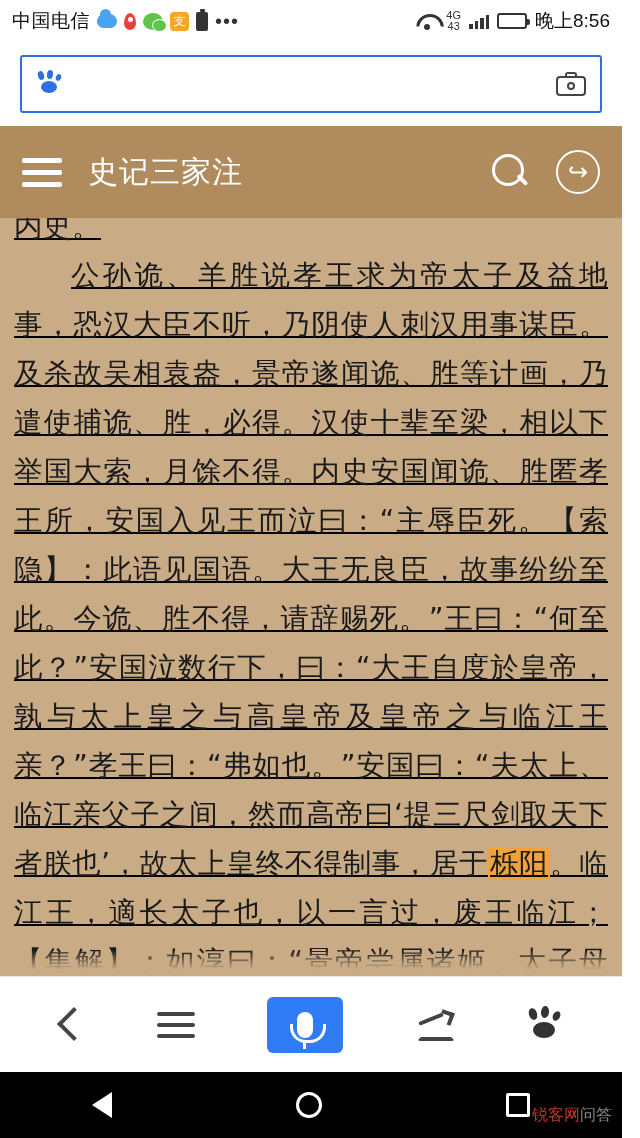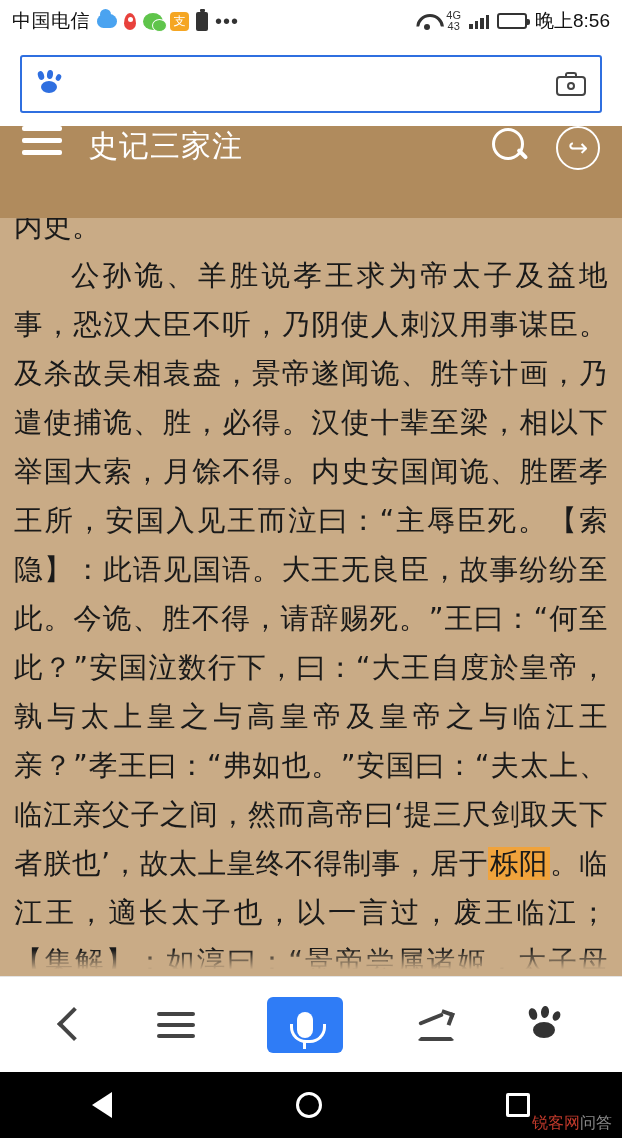--- a/index.html
+++ b/index.html
@@ -105,20 +105,21 @@
   .camera-icon { width: 30px; height: 24px; position: relative; }
   .camera-body { position:absolute; left:0; top:4px; width:30px; height:20px; border:2.5px solid #444; border-radius:4px; }
   .camera-top { position:absolute; left:9px; top:0px; width:12px; height:6px; border:2.5px solid #444; border-bottom:none; border-radius:3px 3px 0 0; }
   .camera-lens { position:absolute; left:11px; top:10px; width:8px; height:8px; border:2.5px solid #444; border-radius:50%; }
 
   
   .appheader {
     flex: 0 0 92px;
     background: #b08b5d;
     display: flex;
+    align-items: center;
     padding: 0 22px;
     color: #fff;
   }
   .hamburger { width: 40px; display: flex; flex-direction: column; gap: 7px; cursor: pointer; }
   .hamburger span { display:block; height: 5px; background: #fff; border-radius: 2px; }
   .apptitle { font-size: 30px; margin-left: 26px; letter-spacing: 1px; flex: 1; }
   .hdr-search { width: 40px; height: 40px; position: relative; margin-right: 26px; }
   .hdr-search:before { content:""; position:absolute; left:2px; top:2px; width:26px; height:26px; border:3.5px solid #fff; border-radius:50%; }
   .hdr-search:after { content:""; position:absolute; left:26px; top:26px; width:13px; height:3.5px; background:#fff; border-radius:2px; transform: rotate(45deg); }
   .hdr-mini {
@@ -127,20 +128,21 @@
     font-size: 24px; line-height: 1;
   }
 
   
   .article {
     flex: 1 1 auto;
     background: #c9ab86;
     overflow: hidden;
     padding: 0 14px;
     position: relative;
+    text-decoration: underline;
   }
   .article p {
     font-family: "DejaVu Sans", sans-serif;
     font-size: 28.5px;
     line-height: 49px;
     color: #1a1a1a;
     text-align: justify;
     letter-spacing: 0.5px;
   }
   .p-cut { margin-top: -16px; }
@@ -207,21 +209,21 @@
     position: relative;
   }
   .nav-tri {
     width: 0; height: 0;
     border-top: 13px solid transparent; border-bottom: 13px solid transparent;
     border-right: 20px solid #fff;
   }
   .nav-circle { width: 26px; height: 26px; border: 3px solid #fff; border-radius: 50%; }
   .nav-square { width: 24px; height: 24px; border: 3px solid #fff; border-radius: 2px; }
   .watermark {
-    position: absolute; right: 10px; bottom: 4px;
+    position: absolute; right: 10px; bottom: 12px;
     font-size: 16px; color: #8a8a8a;
     font-family: Liberation Mono, monospace;
   }
   .wm-red { color: #c0392b; }
 </style>
 </head>
 <body>
 
 <div class="phone">
 

